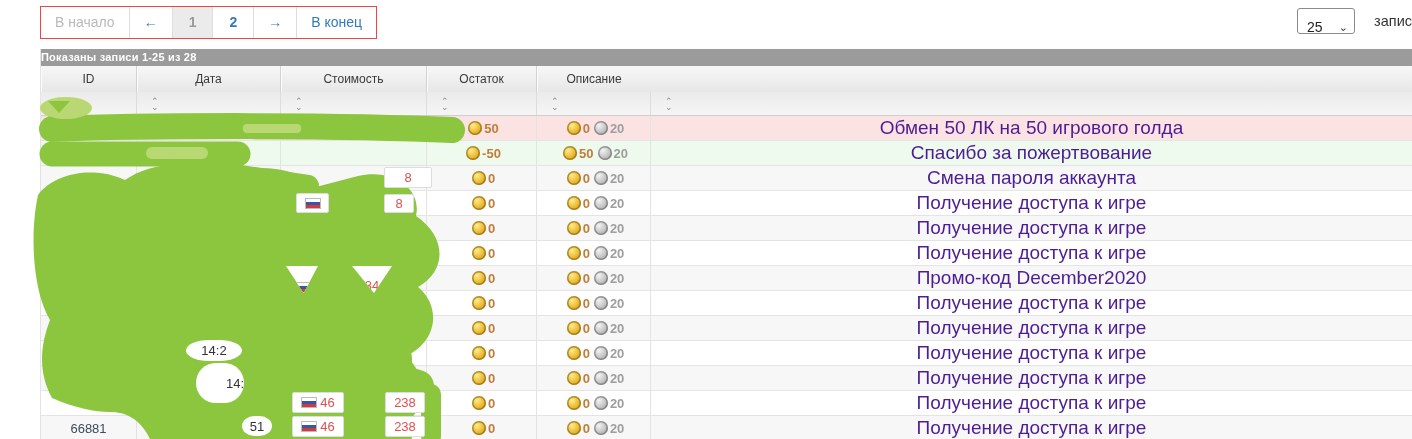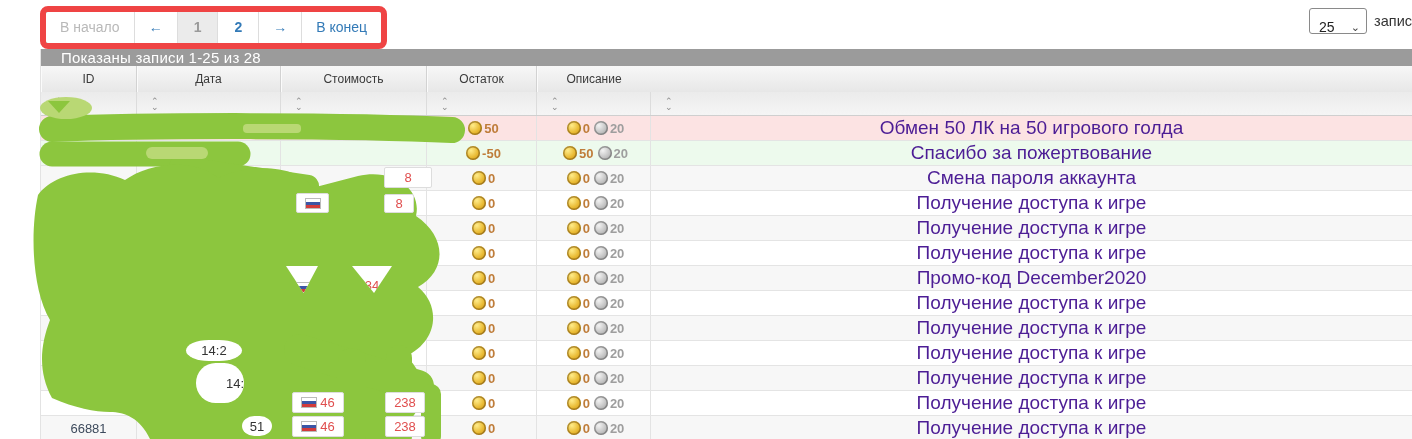--- a/index.html
+++ b/index.html
@@ -7,39 +7,39 @@
     --rowred:#fce3e3; --rowgreen:#edfaed;
     --orange:#bf7d3a; --silver:#9e9e9e; --ipred:#e04f4f; --barterm:#9b9b9b;
   }
   *{box-sizing:border-box;margin:0;padding:0}
   html,body{width:1412px;height:439px;overflow:hidden;background:#fff;
     font-family:"Liberation Sans", sans-serif;color:#3c3c3c;}
   .page{position:relative;width:1412px;height:439px}
 
   
   .topbar{position:absolute;left:40px;top:6px;right:0;height:34px}
-  .pagination{display:inline-flex;border-radius:8px;overflow:hidden;
-    border:6px solid #ef4444;background:#5eead4}
+  .pagination{display:inline-flex;border-radius:0;overflow:hidden;
+    border:1px solid #ef4444;background:#5eead4}
   .pg{padding:7px 14px;font-size:14px;border-left:1px solid #ddd;background:#fff;
     color:var(--blue);cursor:pointer;line-height:17px;user-select:none}
   .pg:first-child{border-left:none}
   .pg.muted{color:#b9b9b9;cursor:default}
   .pg.active{background:#ebebeb;color:#9a9a9a;cursor:default}
   .pg.num{padding:7px 16px}
   .pagesize{position:absolute;right:0;top:2px;display:flex;align-items:center}
   .select{width:58px;height:26px;border:1px solid #8a8a8a;border-radius:3px;
     display:flex;align-items:center;justify-content:space-between;
     padding:12px 6px 0 9px;font-size:14px;color:#222;background:#fff;cursor:pointer}
   .select .chev{font-size:11px;color:#444;line-height:10px}
-  .pagesize .suffix{margin-left:7px;font-size:14.5px;color:#333;white-space:nowrap}
+  .pagesize .suffix{margin-left:19px;font-size:14.5px;color:#333;white-space:nowrap}
 
   
   .gridwrap{position:absolute;left:40px;top:49px;width:1372px;border-left:1px solid #e3e3e3}
   .summary{height:17px;line-height:17px;background:var(--barterm);color:#fff;
-    font-size:15px;font-weight:normal;padding-left:20px;letter-spacing:.2px}
+    font-size:11px;font-weight:bold;padding-left:0;letter-spacing:.2px}
   .hdr,.filter,.row{display:grid;grid-template-columns:96px 144px 146px 110px 114px 1fr}
   .hdr{height:26px;background:linear-gradient(#f7f7f7,#e7e7e7)}
   .th{display:flex;align-items:center;justify-content:center;font-size:12px;color:#3a3a3a;
     border-right:1px solid #d2d2d2;box-shadow:inset 1px 0 0 #fbfbfb;cursor:pointer}
   .th:last-child{border-right:none}
   .filter{height:24px;background:linear-gradient(#ebebeb,#f5f5f5);border-bottom:1px solid #cfcfcf}
   .fcell{border-right:1px solid #dcdcdc;display:flex;align-items:center}
   .fcell:last-child{border-right:none}
   .sort{display:flex;flex-direction:column;margin-left:14px;color:#8a8a8a;
     font-size:9px;line-height:6px;cursor:pointer}

